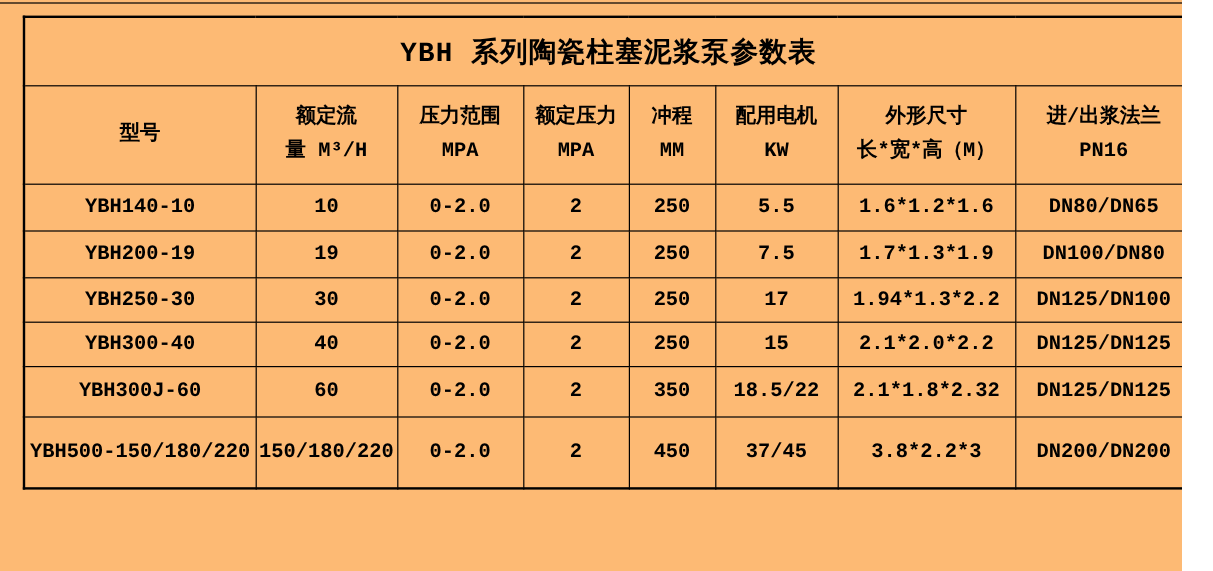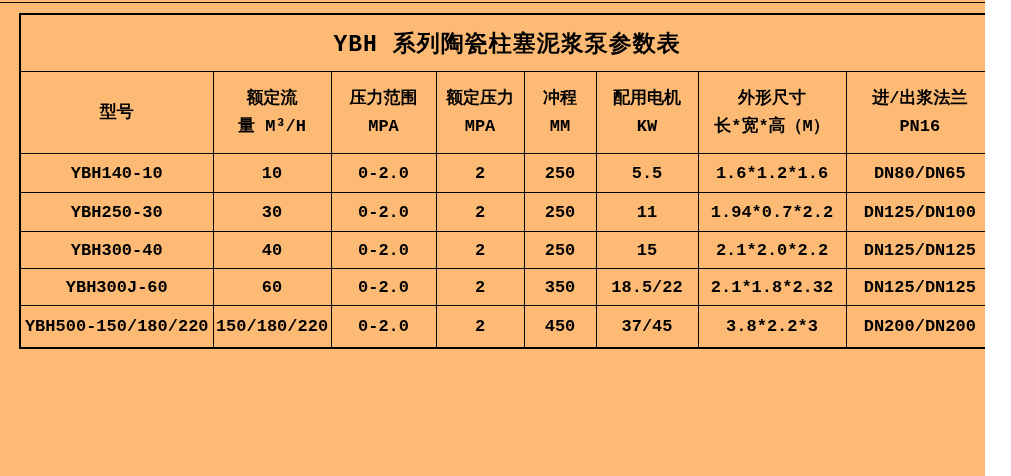--- a/index.html
+++ b/index.html
@@ -124,27 +124,37 @@
           <td>YBH140-10</td>
           <td>10</td>
           <td>0-2.0</td>
           <td>2</td>
           <td>250</td>
           <td>5.5</td>
           <td>1.6*1.2*1.6</td>
           <td>DN80/DN65</td>
         </tr>
         <tr>
+          <td>YBH200-19</td>
+          <td>19</td>
+          <td>0-2.0</td>
+          <td>2</td>
+          <td>250</td>
+          <td>7.5</td>
+          <td>1.7*1.3*1.9</td>
+          <td>DN100/DN80</td>
+        </tr>
+        <tr>
           <td>YBH250-30</td>
           <td>30</td>
           <td>0-2.0</td>
           <td>2</td>
           <td>250</td>
-          <td>11</td>
-          <td>1.94*0.7*2.2</td>
+          <td>17</td>
+          <td>1.94*1.3*2.2</td>
           <td>DN125/DN100</td>
         </tr>
         <tr>
           <td>YBH300-40</td>
           <td>40</td>
           <td>0-2.0</td>
           <td>2</td>
           <td>250</td>
           <td>15</td>
           <td>2.1*2.0*2.2</td>

